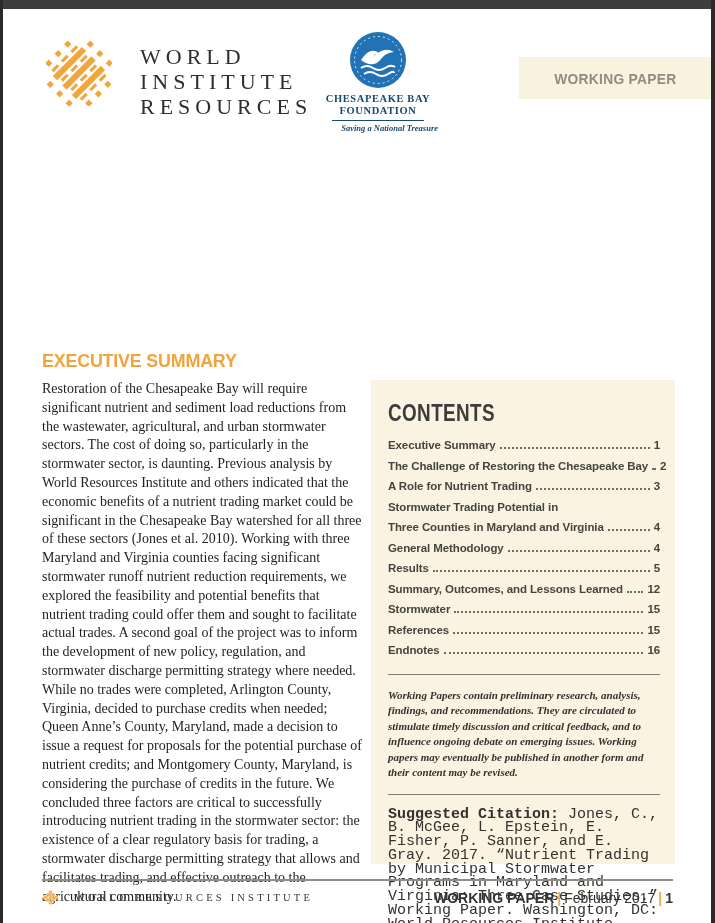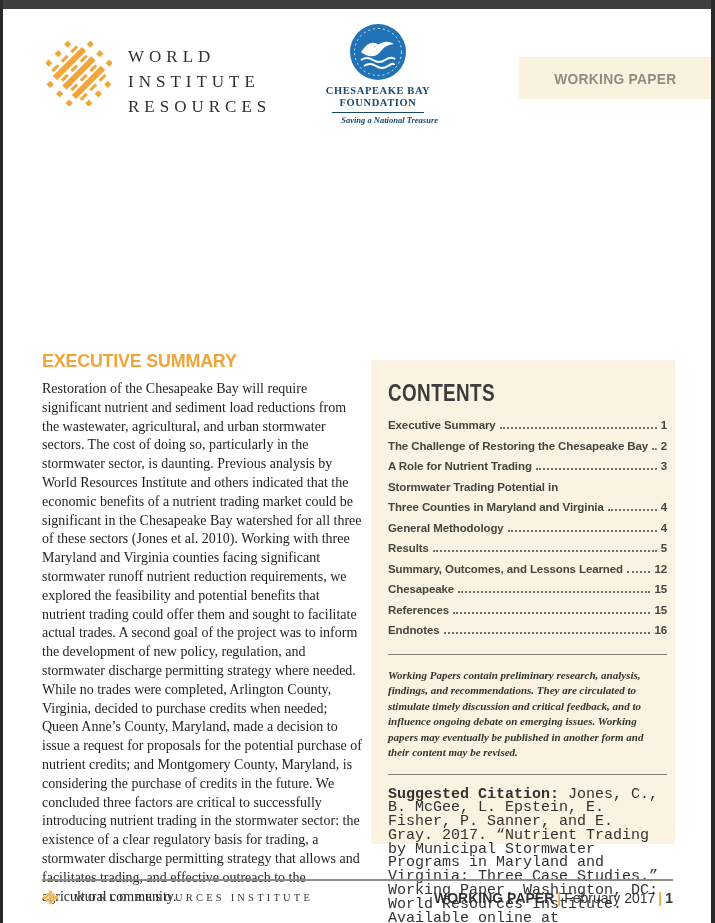--- a/index.html
+++ b/index.html
@@ -10,25 +10,25 @@
     position:relative; width:715px; height:923px; margin:0 auto;
     background:#ffffff; overflow:hidden;
   }
   .edge-top    { position:absolute; top:0; left:0; right:0; height:9px; background:#3e3e3e; }
   .edge-left   { position:absolute; top:0; left:0; bottom:0; width:3px; background:#2a2a2a; }
   .edge-right  { position:absolute; top:0; right:0; bottom:0; width:4px; background:#2a2a2a; }
 
   
   .wri-logo   { position:absolute; left:46px; top:40px; width:66px; height:66px; }
   .wri-wordmark {
-    position:absolute; left:128px; top:44px;
-    font-family:"Liberation Serif", serif; font-size:17px; line-height:25px;
+    position:absolute; left:140px; top:44px;
+    font-family:"Liberation Serif", serif; font-size:22px; line-height:25px;
     letter-spacing:5px; color:#2e2e2e;
   }
-  .cbf { position:absolute; left:318px; top:22px; width:120px; text-align:center; }
+  .cbf { position:absolute; left:318px; top:30px; width:120px; text-align:center; }
   .cbf svg { width:60px; height:60px; display:block; margin:0 auto 3px; }
   .cbf-name {
     font-family:"Liberation Serif", serif; font-weight:bold; font-size:10.5px;
     line-height:12px; letter-spacing:0.6px; color:#17496f;
   }
   .cbf-rule { width:92px; height:1px; background:#17496f; margin:3px auto 2px; }
   .cbf-tagline {
     font-family:"Liberation Serif", serif; font-style:italic; font-weight:bold;
     font-size:8.5px; color:#17496f;text-align:right;
   }
@@ -59,22 +59,22 @@
     font-size:19px; font-weight:bold; color:#f1a43c; letter-spacing:-0.2px;
     margin-bottom:8px; transform:scaleX(0.94); transform-origin:0 0; white-space:nowrap;
   }
   .exec-body {
     font-family:"Liberation Serif", serif; font-size:14px; line-height:18.8px;
     color:#1f1f1f; text-align:left;
   }
 
   
   .contents-box {
-    position:absolute; left:371px; top:360px; width:304px; height:484px;
-    background:#faf3e2; padding:20px 8px 14px 17px;
+    position:absolute; left:371px; top:380px; width:304px; height:484px;
+    background:#faf3e2; padding:20px 15px 14px 17px;
   }
   .contents-heading {
     font-size:23px; font-weight:bold; color:#3c3c3c; letter-spacing:0.5px;
     margin-bottom:8px; transform:scaleX(0.82); transform-origin:0 0; white-space:nowrap;
   }
   .toc-row { display:flex; align-items:baseline; line-height:20.5px;
     font-size:11.5px; font-weight:bold; letter-spacing:-0.1px; color:#45453f; }
   .toc-label { white-space:nowrap; flex-shrink:0; }
   .toc-dots { flex:1 1 auto; min-width:4px; border-bottom:2px dotted #6d6d65; margin:0 4px 4px 4px; }
   .toc-page { flex-shrink:0; }
@@ -201,21 +201,21 @@
         <span class="toc-label">Results</span>
         <span class="toc-dots"></span>
         <span class="toc-page">5</span>
       </div>
       <div class="toc-row">
         <span class="toc-label">Summary, Outcomes, and Lessons Learned</span>
         <span class="toc-dots"></span>
         <span class="toc-page">12</span>
       </div>
       <div class="toc-row">
-        <span class="toc-label">Chesapeake</span>
+        <span class="toc-label">Stormwater</span>
         <span class="toc-dots"></span>
         <span class="toc-page">15</span>
       </div>
       <div class="toc-row">
         <span class="toc-label">References</span>
         <span class="toc-dots"></span>
         <span class="toc-page">15</span>
       </div>
       <div class="toc-row">
         <span class="toc-label">Endnotes</span>

